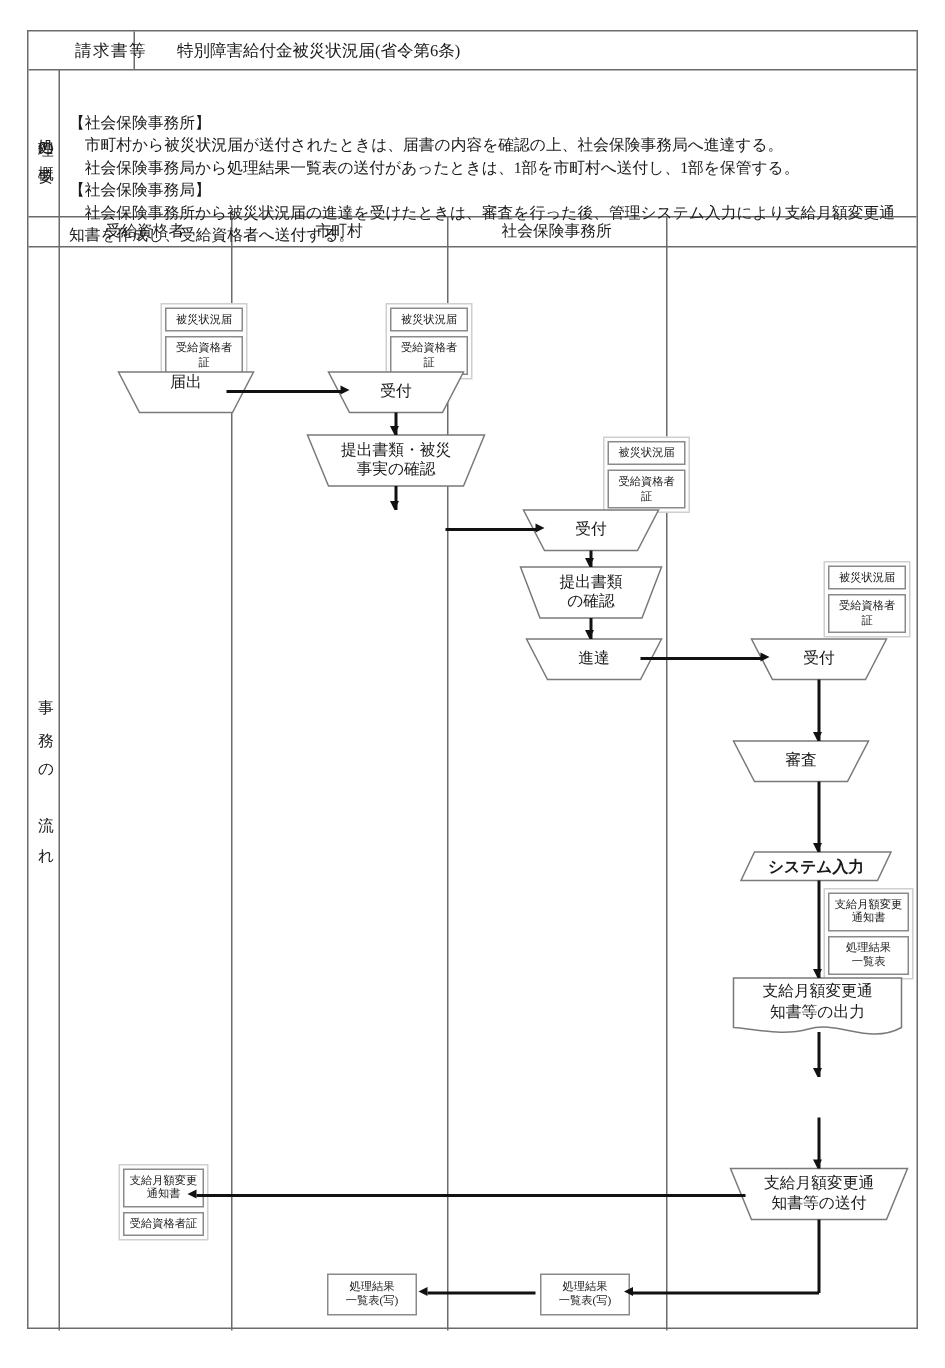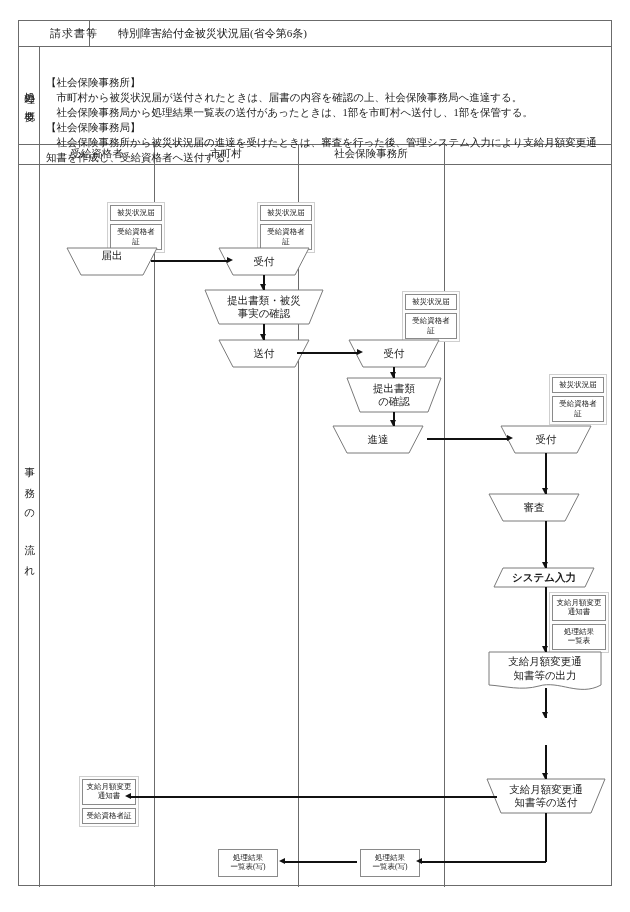--- a/index.html
+++ b/index.html
@@ -134,63 +134,57 @@
       <div class="docgroup" style="left:510px;top:428px;width:60px;">
         <div class="docbox nl">支給月額変更<br>通知書</div>
         <div class="docbox nl">処理結果<br>一覧表</div>
       </div>
 
       <div class="docgroup" style="left:40px;top:612px;width:60px;">
         <div class="docbox nl">支給月額変更<br>通知書</div>
         <div class="docbox nl">受給資格者証</div>
       </div>
 
-      <div class="trapwrap" style="left:28px;top:84px;width:90px;height:16px">
+      <div class="trapwrap" style="left:40px;top:84px;width:90px;height:16px">
         <svg width="90" height="27" viewBox="0 0 90 27" preserveAspectRatio="none">
           <polygon points="0,0 90,0 76,27 14,27" fill="#fff" stroke="#7a7a7a" stroke-width="1"></polygon>
         </svg>
         <div class="lbl nl">届出</div>
       </div>
 
       <div class="trapwrap" style="left:180px;top:84px;width:90px;height:27px">
         <svg width="90" height="27" viewBox="0 0 90 27" preserveAspectRatio="none">
           <polygon points="0,0 90,0 76,27 14,27" fill="#fff" stroke="#7a7a7a" stroke-width="1"></polygon>
         </svg>
         <div class="lbl nl">受付</div>
       </div>
 
       <div class="trapwrap" style="left:166px;top:126px;width:118px;height:34px">
         <svg width="118" height="34" viewBox="0 0 118 34" preserveAspectRatio="none">
           <polygon points="0,0 118,0 104,34 14,34" fill="#fff" stroke="#7a7a7a" stroke-width="1"></polygon>
         </svg>
         <div class="lbl nl">提出書類・被災<br>事実の確認</div>
       </div>
 
-      <div class="trapwrap" style="left:180px;top:176px;width:90px;height:27px">
-        <svg width="90" height="27" viewBox="0 0 90 27" preserveAspectRatio="none">
-          <polygon points="0,0 90,0 76,27 14,27" fill="#fff" stroke="#7a7a7a" stroke-width="1"></polygon>
-        </svg>
-        <div class="lbl nl">送付</div>
-      </div>
 
       <div class="trapwrap" style="left:310px;top:176px;width:90px;height:27px">
         <svg width="90" height="27" viewBox="0 0 90 27" preserveAspectRatio="none">
           <polygon points="0,0 90,0 76,27 14,27" fill="#fff" stroke="#7a7a7a" stroke-width="1"></polygon>
         </svg>
         <div class="lbl nl">受付</div>
       </div>
 
       <div class="trapwrap" style="left:308px;top:214px;width:94px;height:34px">
         <svg width="94" height="34" viewBox="0 0 94 34" preserveAspectRatio="none">
           <polygon points="0,0 94,0 81,34 13,34" fill="#fff" stroke="#7a7a7a" stroke-width="1"></polygon>
         </svg>
         <div class="lbl nl">提出書類<br>の確認</div>
       </div>
 
-      <div class="trapwrap" style="left:294px;top:262px;width:90px;height:27px">
+      <div class="trapwrap" style="left:312px;top:262px;width:90px;height:27px">
         <svg width="90" height="27" viewBox="0 0 90 27" preserveAspectRatio="none">
           <polygon points="0,0 90,0 76,27 14,27" fill="#fff" stroke="#7a7a7a" stroke-width="1"></polygon>
         </svg>
         <div class="lbl nl">進達</div>
       </div>
 
       <div class="trapwrap" style="left:462px;top:262px;width:90px;height:27px">
         <svg width="90" height="27" viewBox="0 0 90 27" preserveAspectRatio="none">
           <polygon points="0,0 90,0 76,27 14,27" fill="#fff" stroke="#7a7a7a" stroke-width="1"></polygon>
         </svg>

